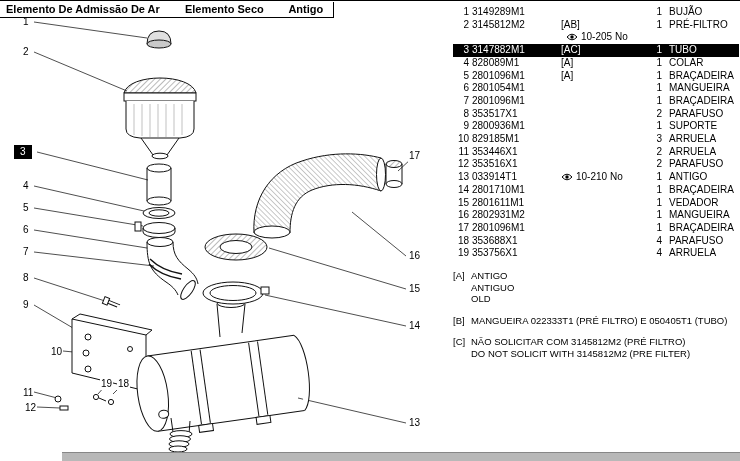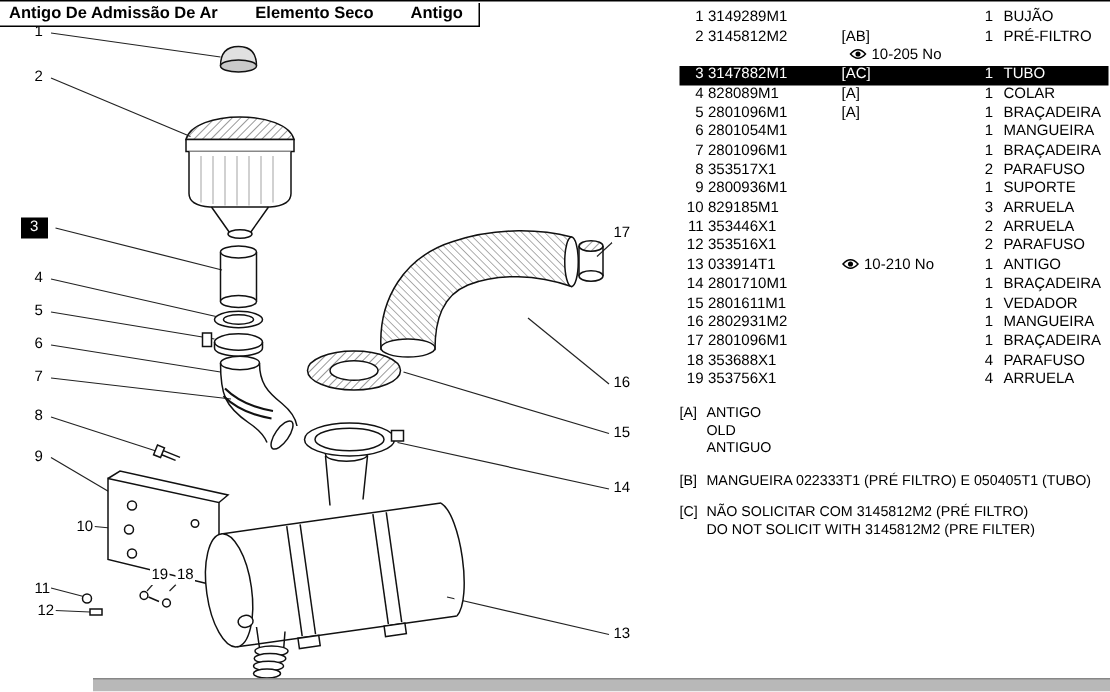--- a/index.html
+++ b/index.html
@@ -206,21 +206,21 @@
       <div class="callout" style="left:408px;top:416px">13</div>
       <div class="callout" style="left:408px;top:319px">14</div>
       <div class="callout" style="left:408px;top:282px">15</div>
       <div class="callout" style="left:408px;top:249px">16</div>
       <div class="callout" style="left:408px;top:149px">17</div>
       <div class="callout" style="left:117px;top:377px">18</div>
       <div class="callout" style="left:100px;top:377px">19</div>
     </div>
 
   <div class="header">
-    <span>Antigo De Admissão De Ar</span>
+    <span>Elemento De Admissão De Ar</span>
     <span>Elemento Seco</span>
     <span>Antigo</span>
   </div>
 
   <div class="panel">
     <div>
         <div class="prow">
           <span class="c-item">1</span>
           <span class="c-part">3149289M1</span>
           <span class="c-note"></span>
@@ -365,22 +365,22 @@
           <span class="c-note"></span>
           <span class="c-qty">4</span>
           <span class="c-desc">ARRUELA</span>
         </div>
       </div>
     <div class="notes">
         <div class="note">
           <span class="note-code">[A]</span>
           <span class="note-lines">
             <div>ANTIGO</div>
+            <div>ANTIGUO</div>
             <div>OLD</div>
-            <div>ANTIGUO</div>
           </span>
         </div>
         <div class="note">
           <span class="note-code">[B]</span>
           <span class="note-lines">
             <div>MANGUEIRA 022333T1 (PRÉ FILTRO) E 050405T1 (TUBO)</div>
           </span>
         </div>
         <div class="note">
           <span class="note-code">[C]</span>

